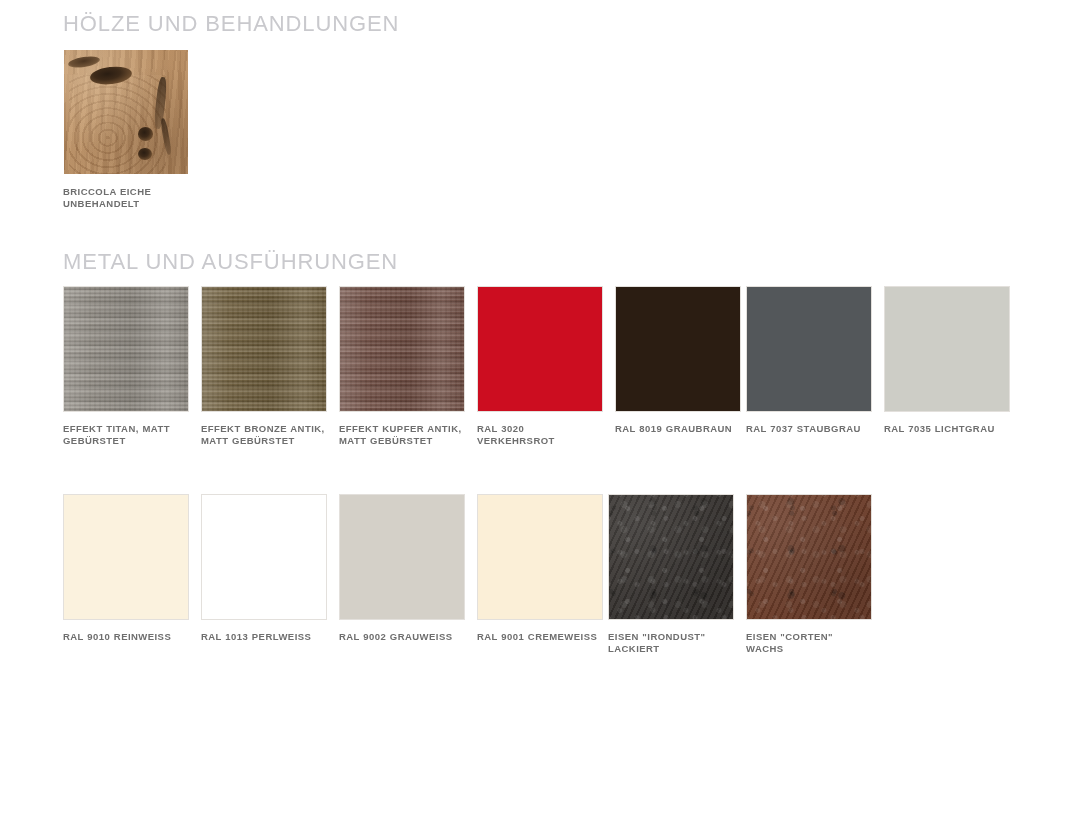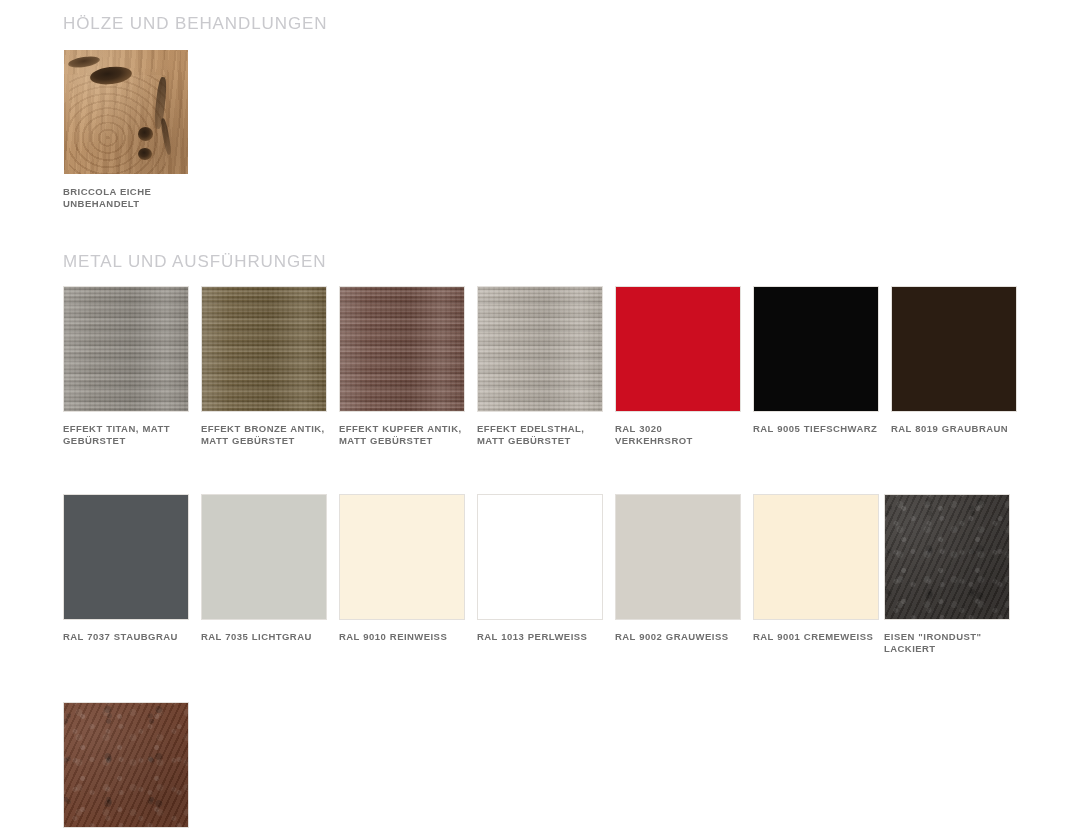--- a/index.html
+++ b/index.html
@@ -19,21 +19,21 @@
     height: 840px;
     padding: 0;
   }
 
   
   .section { position: absolute; left: 63px; }
   #section-woods  { top: 13px; }
   #section-metals { top: 251px; }
 
   .section-title {
-    font-size: 17px;
+    font-size: 22px;
     font-weight: 300;
     color: #c9c9cd;
     letter-spacing: 0.9px;
     text-transform: uppercase;
     white-space: nowrap;
     line-height: 22px;
   }
 
   
   .swatch-grid {
@@ -237,33 +237,22 @@
           <div class="swatch-label">EFFEKT BRONZE ANTIK, MATT GEBÜRSTET</div>
         </div>
         <div class="swatch-cell">
           <div class="swatch-chip" style="background-color: rgb(109, 74, 63);">
             <div class="tex-brushed" style="position: absolute; inset: 0px;"></div>
             <div class="sheen"></div>
           </div>
           <div class="swatch-label">EFFEKT KUPFER ANTIK, MATT GEBÜRSTET</div>
         </div>
         <div class="swatch-cell">
-          <div class="swatch-chip" style="background-color: rgb(181, 174, 164);">
-            <div class="tex-brushed" style="position: absolute; inset: 0px;"></div>
-            <div class="sheen"></div>
-          </div>
-          <div class="swatch-label">EFFEKT EDELSTHAL, MATT GEBÜRSTET</div>
-        </div>
-        <div class="swatch-cell">
           <div class="swatch-chip" style="background-color: rgb(204, 13, 32);"></div>
           <div class="swatch-label">RAL 3020 VERKEHRSROT</div>
-        </div>
-        <div class="swatch-cell">
-          <div class="swatch-chip" style="background-color: rgb(8, 8, 8);"></div>
-          <div class="swatch-label">RAL 9005 TIEFSCHWARZ</div>
         </div>
         <div class="swatch-cell last-in-row">
           <div class="swatch-chip" style="background-color: rgb(43, 29, 18);"></div>
           <div class="swatch-label">RAL 8019 GRAUBRAUN</div>
         </div>
         <div class="swatch-cell">
           <div class="swatch-chip" style="background-color: rgb(83, 87, 90);"></div>
           <div class="swatch-label">RAL 7037 STAUBGRAU</div>
         </div>
         <div class="swatch-cell">

